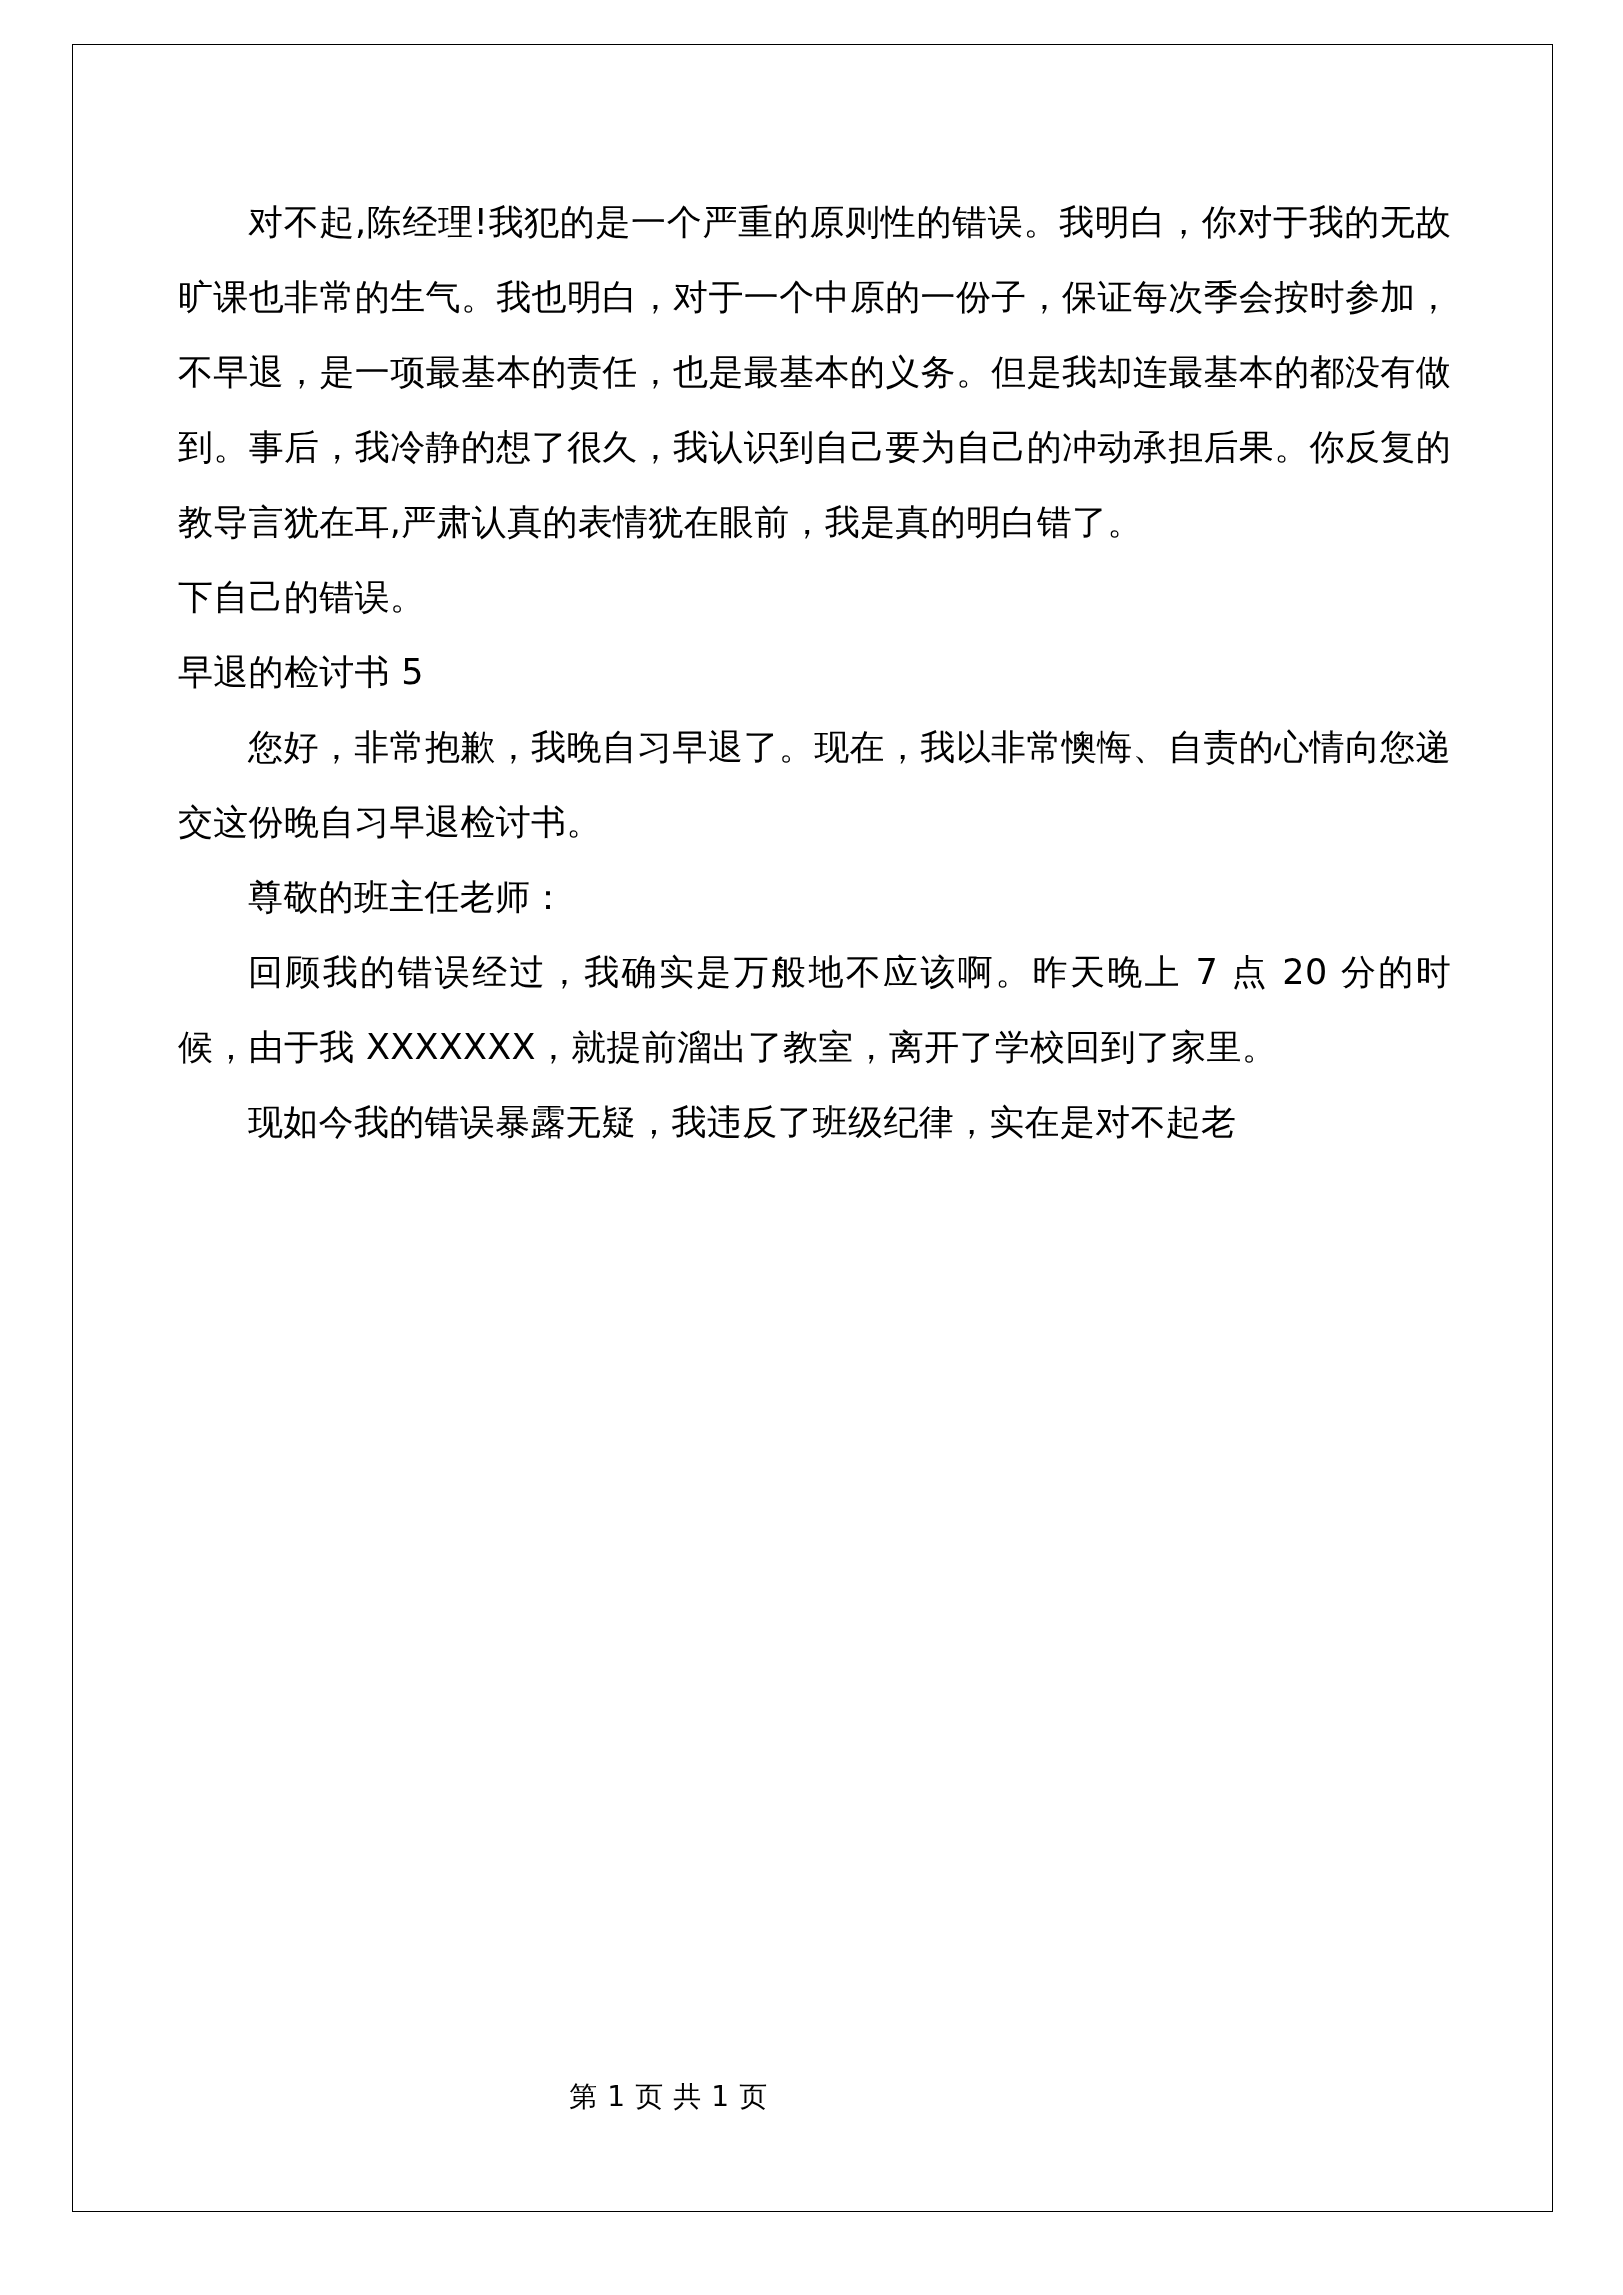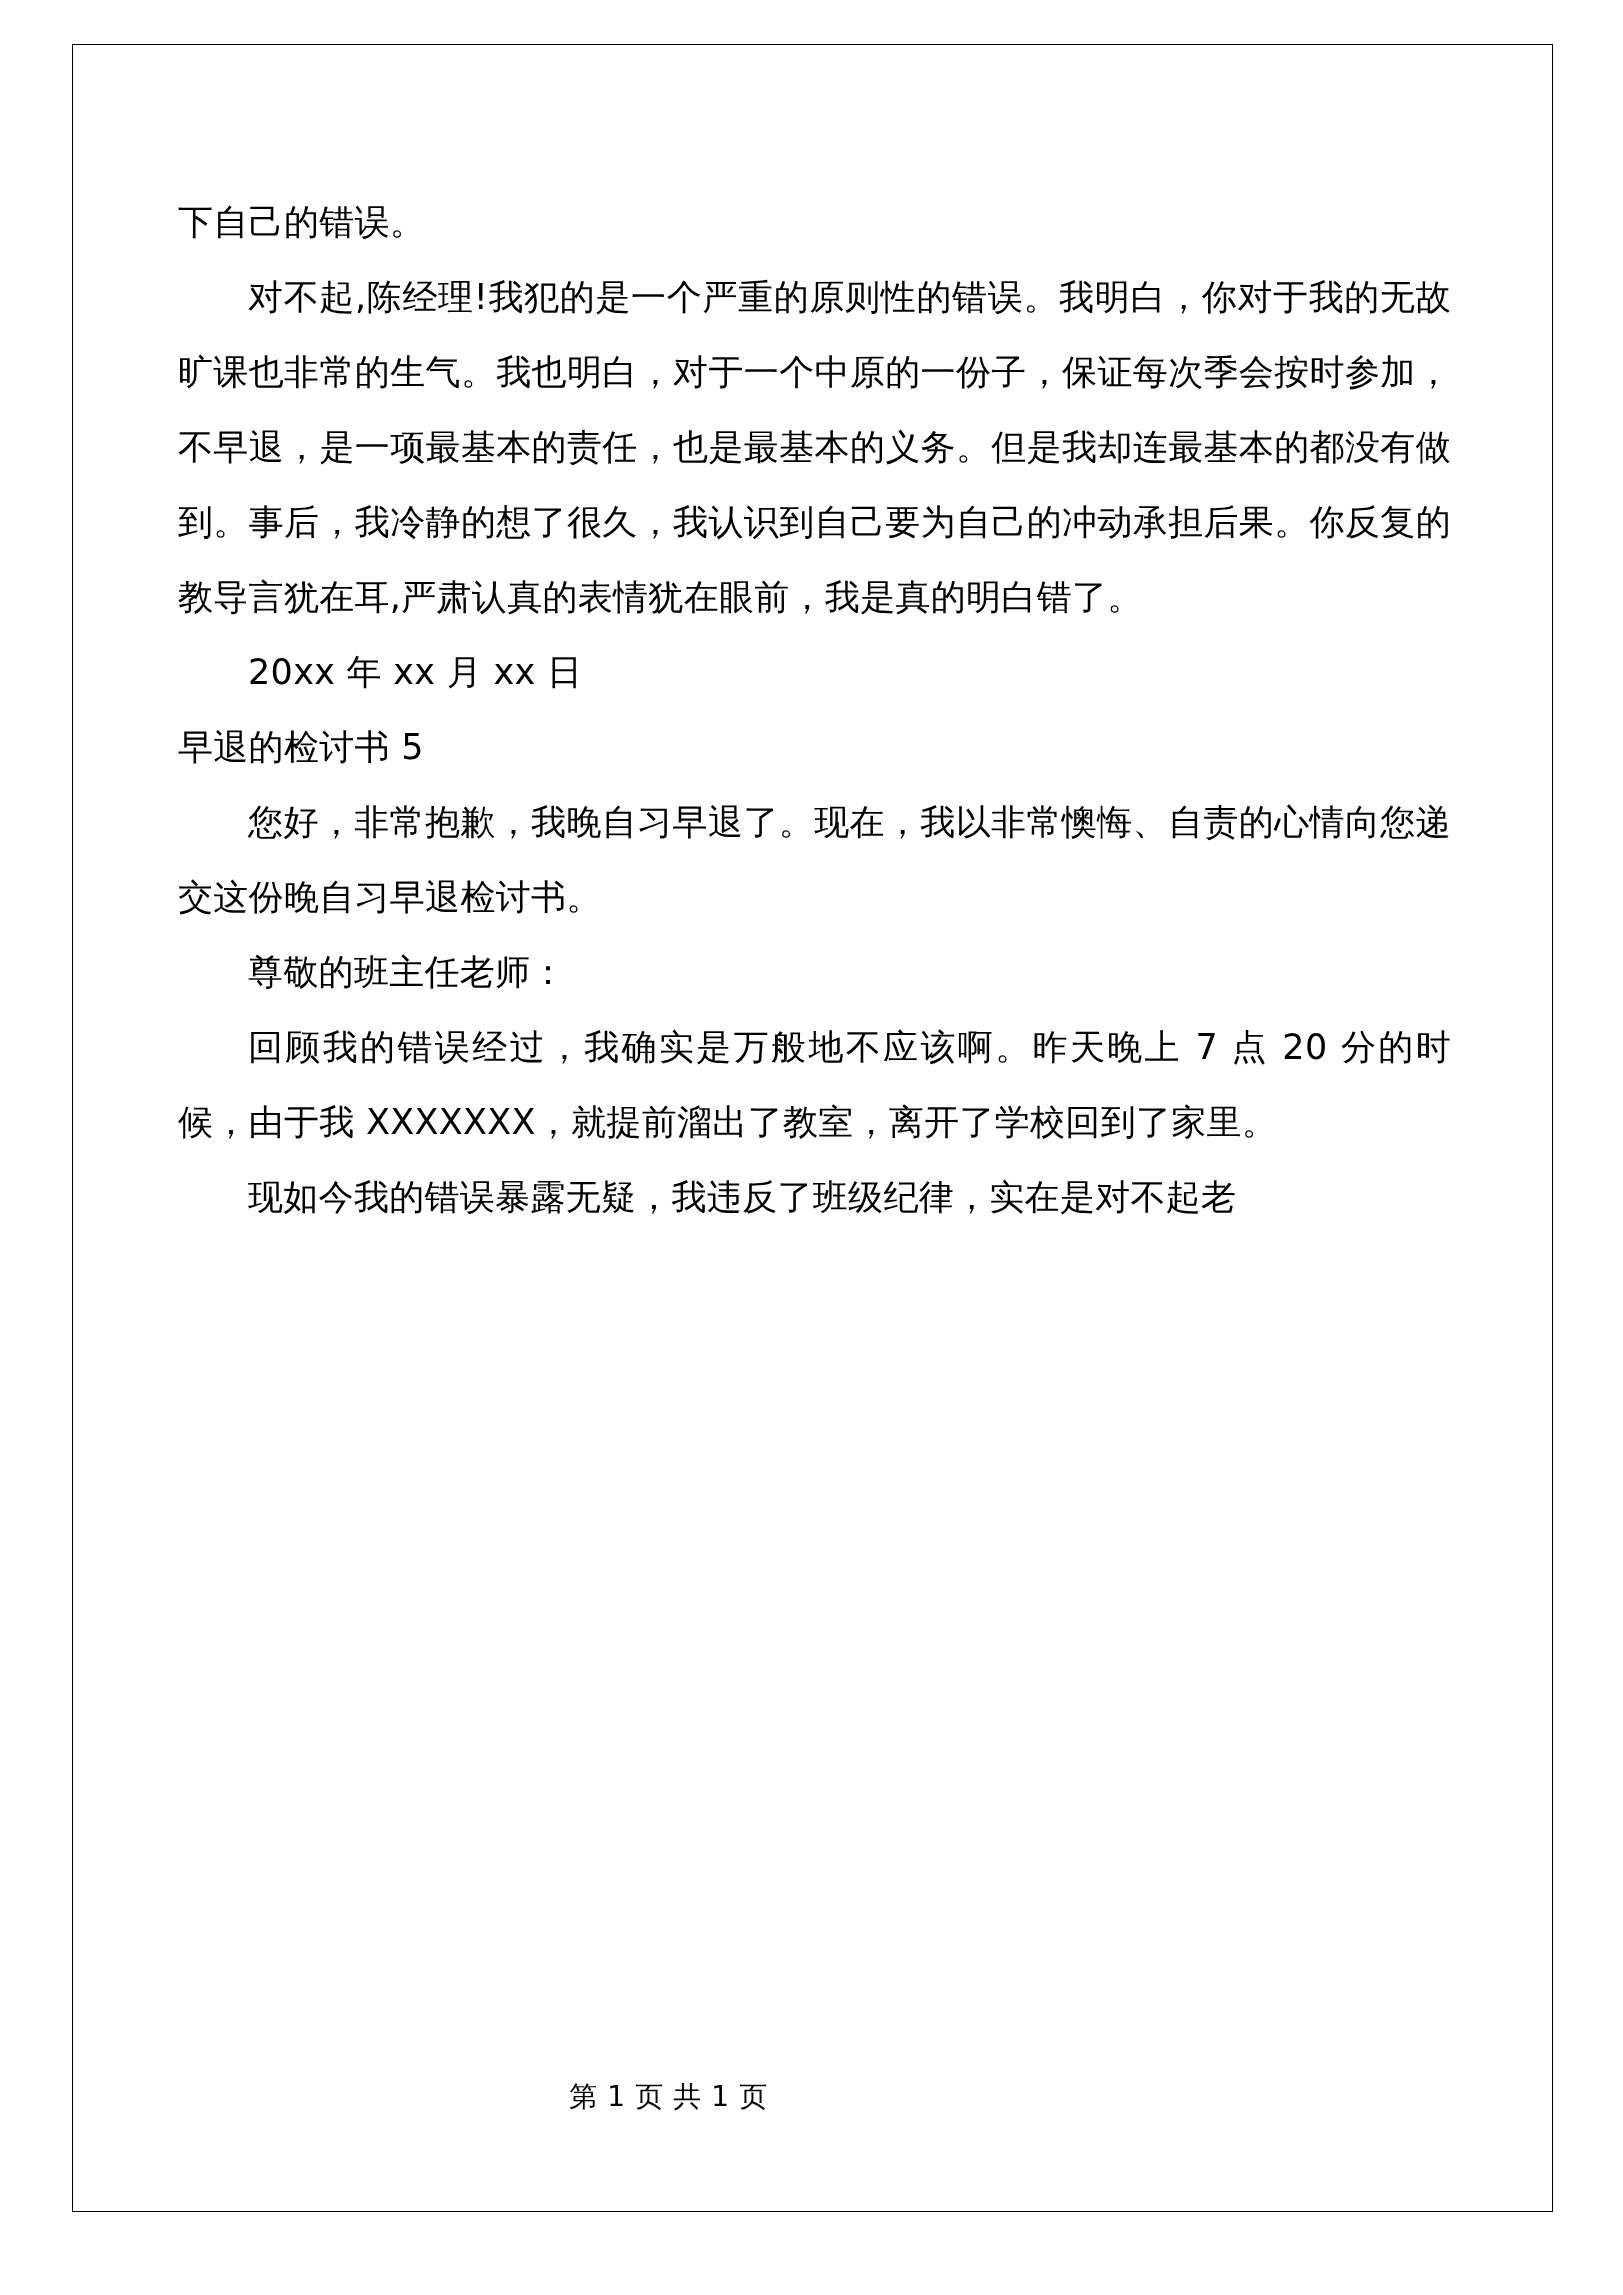--- a/index.html
+++ b/index.html
@@ -62,23 +62,22 @@
     font-family: "DejaVu Sans", "Liberation Sans", sans-serif;
   }
 </style>
 </head>
 <body>
 
 <div class="page">
   <div class="page-border"></div>
 
   <div class="content">
+    <p class="para indent">对不起,陈经理!我犯的是一个严重的原则性的错误。我明白，你对于我的无故旷课也非常的生气。我也明白，对于一个中原的一份子，保证每次季会按时参加，不早退，是一项最基本的责任，也是最基本的义务。但是我却连最基本的都没有做到。事后，我冷静的想了很久，我认识到自己要为自己的冲动承担后果。你反复的教导言犹在耳,严肃认真的表情犹在眼前，我是真的明白错了。</p>
     <p class="para noindent">下自己的错误。</p>
-    <p class="para indent">对不起,陈经理!我犯的是一个严重的原则性的错误。我明白，你对于我的无故旷课也非常的生气。我也明白，对于一个中原的一份子，保证每次季会按时参加，不早退，是一项最基本的责任，也是最基本的义务。但是我却连最基本的都没有做到。事后，我冷静的想了很久，我认识到自己要为自己的冲动承担后果。你反复的教导言犹在耳,严肃认真的表情犹在眼前，我是真的明白错了。</p>
-    <p class="para indent">20xx 年 xx 月 xx 日</p>
     <p class="para noindent">早退的检讨书 5</p>
     <p class="para indent">您好，非常抱歉，我晚自习早退了。现在，我以非常懊悔、自责的心情向您递交这份晚自习早退检讨书。</p>
     <p class="para indent">尊敬的班主任老师：</p>
     <p class="para indent">回顾我的错误经过，我确实是万般地不应该啊。昨天晚上 7 点 20 分的时候，由于我 XXXXXXX，就提前溜出了教室，离开了学校回到了家里。</p>
     <p class="para indent">现如今我的错误暴露无疑，我违反了班级纪律，实在是对不起老</p>
   </div>
 
   <div class="footer">第 1 页   共 1 页</div>
 </div>
 

